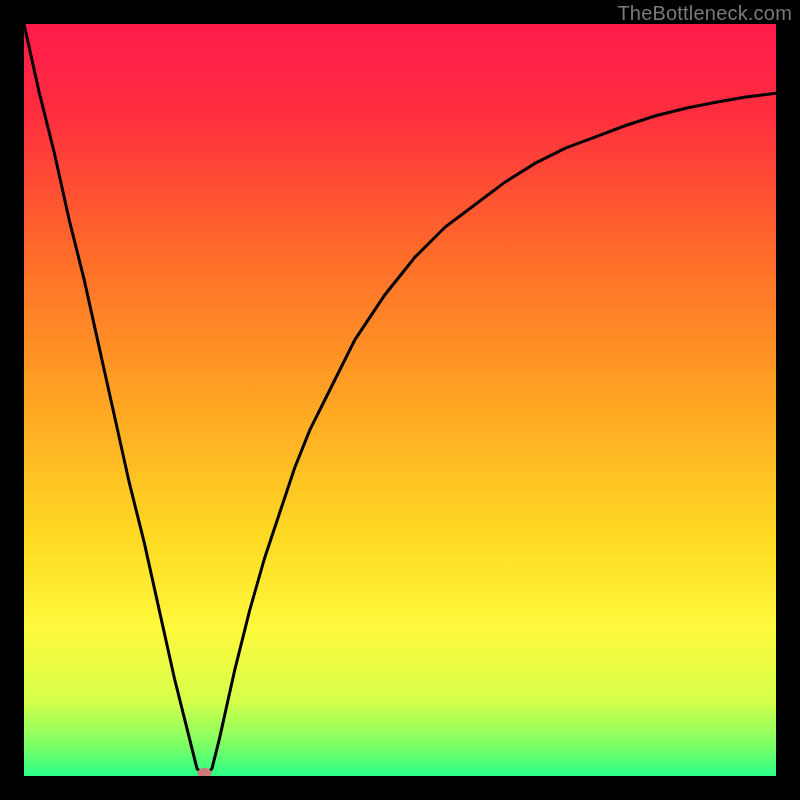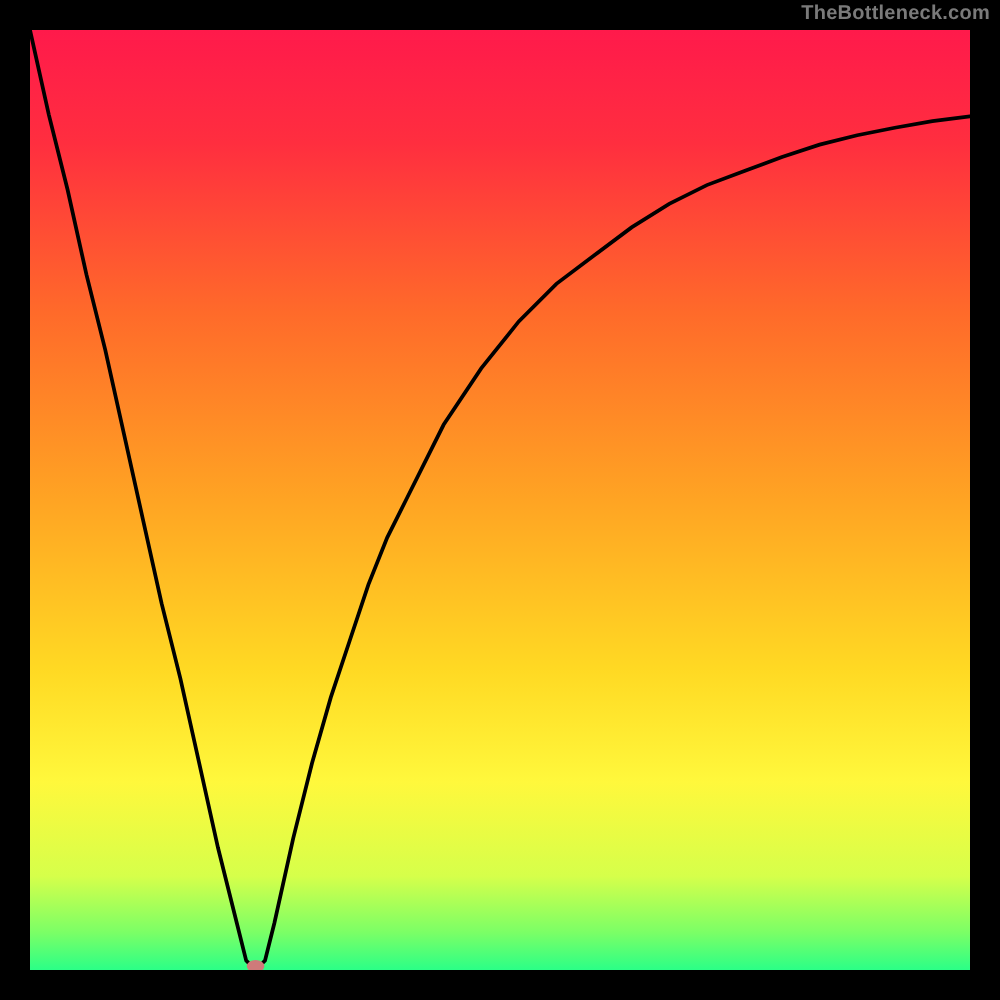--- a/index.html
+++ b/index.html
@@ -24,22 +24,22 @@
     left: 0;
     top: 0;
     width: 752px;
     height: 752px;
   }
   .watermark {
     position: absolute;
     top: 2px;
     right: 8px;
     color: #7a7a7a;
-    font-size: 16px;
-    font-weight: 700;
+    font-size: 20px;
+    font-weight: 400;
     letter-spacing: 0.2px;
     user-select: none;
   }
   svg {
     display: block;
   }
 </style>
 </head>
 <body>
 

